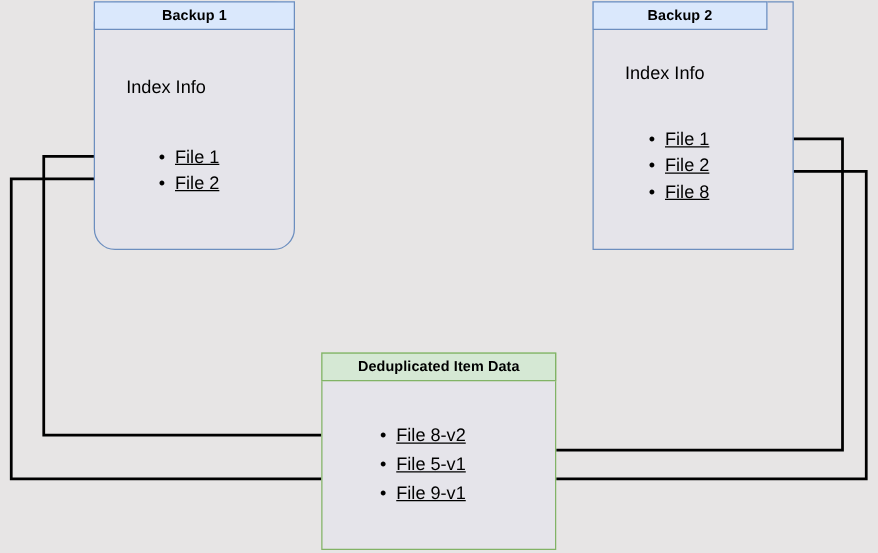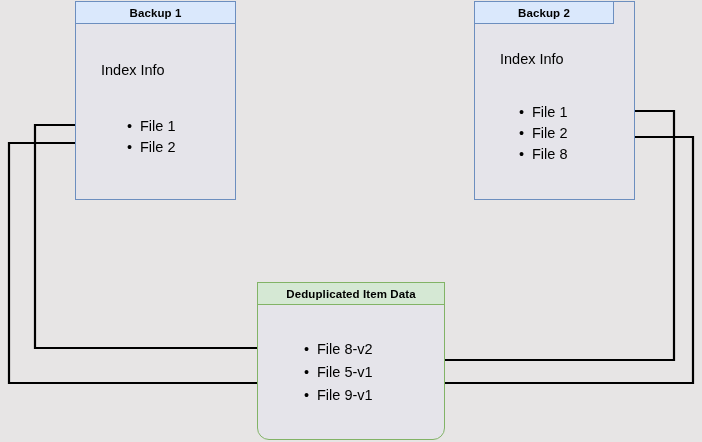--- a/index.html
+++ b/index.html
@@ -65,20 +65,21 @@
     position: absolute;
     font-size: 14.5px;
     color: #000;
     white-space: nowrap;
   }
   .file-list {
     position: absolute;
     margin: 0;
     padding: 0;
     list-style: none;
+    text-decoration: underline;
   }
   .file-list li {
     position: relative;
     font-size: 14.5px;
     line-height: 21px;
     color: #000;
     white-space: nowrap;
     padding-left: 13px;
   }
   .file-list li::before {
@@ -110,21 +111,21 @@
 
     <path d="M 120 125 L 35 125 L 35 348 L 296 348" fill="none" stroke="#000" stroke-width="2.2" marker-end="url(#arrow)"></path>
 
     <path d="M 115 143 L 9 143 L 9 383 L 296 383" fill="none" stroke="#000" stroke-width="2.2" marker-end="url(#arrow)"></path>
 
     <path d="M 597 111 L 674 111 L 674 360 L 392 360" fill="none" stroke="#000" stroke-width="2.2" marker-end="url(#arrow)"></path>
 
     <path d="M 591 137 L 693 137 L 693 383 L 392 383" fill="none" stroke="#000" stroke-width="2.2" marker-end="url(#arrow)"></path>
   </svg>
 
-  <div class="node blue" style="left:75px; top:1px; width:161px; height:199px;">
+  <div class="node blue" style="left:75px; top:1px; width:161px; height:199px;border-radius:17px;">
     <div class="node-header" style="width:161px;">
       <span>Backup 1</span>
     </div>
     <div class="sub-label" style="left:25px; top:60px;">Index Info</div>
     <ul class="file-list" style="left:51px; top:114px;">
       <li>File 1</li>
       <li>File 2</li>
     </ul>
   </div>
 
@@ -133,21 +134,21 @@
       <span>Backup 2</span>
     </div>
     <div class="sub-label" style="left:25px; top:49px;">Index Info</div>
     <ul class="file-list" style="left:44px; top:100px;">
       <li>File 1</li>
       <li>File 2</li>
       <li>File 8</li>
     </ul>
   </div>
 
-  <div class="node green" style="left:257px; top:282px; width:188px; height:158px;border-radius:12px;">
+  <div class="node green" style="left:257px; top:282px; width:188px; height:158px;">
     <div class="node-header" style="width:188px;">
       <span>Deduplicated Item Data</span>
     </div>
     <ul class="file-list dedup-list" style="left:46px; top:55px;">
       <li>File 8-v2</li>
       <li>File 5-v1</li>
       <li>File 9-v1</li>
     </ul>
   </div>
 

